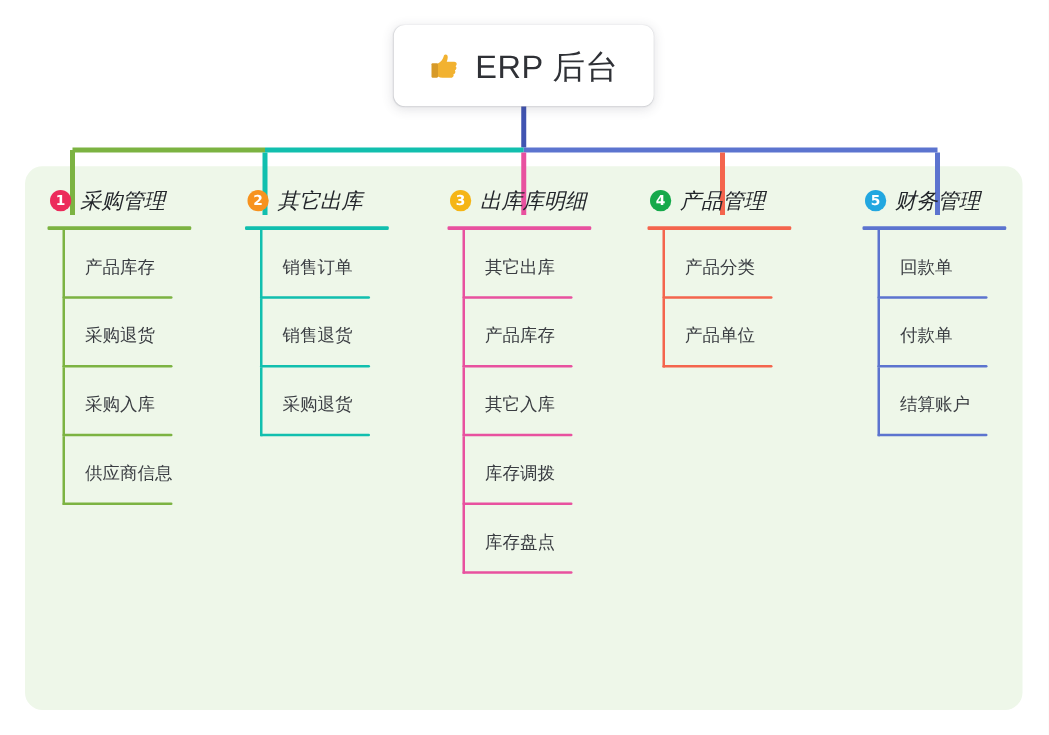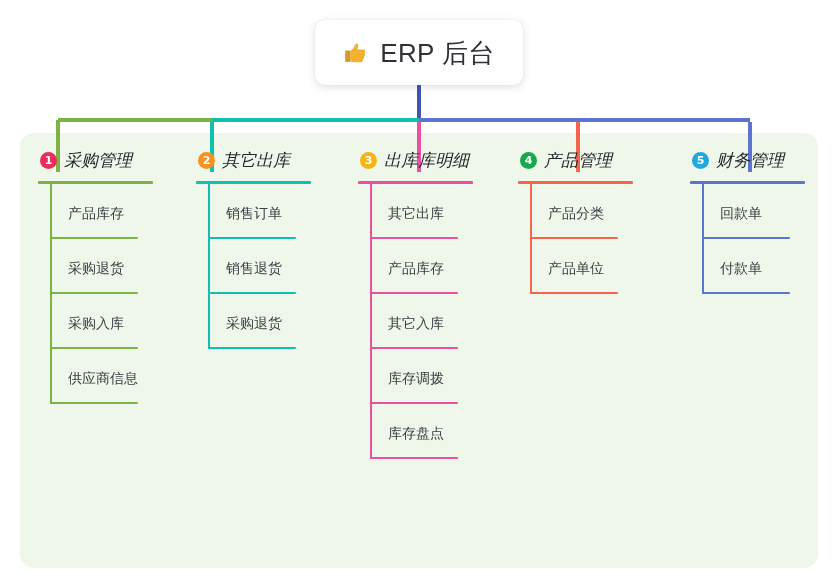--- a/index.html
+++ b/index.html
@@ -294,20 +294,25 @@
           <div class="item">
             <span class="item-spine" style="background: rgb(92, 116, 207);"></span>
             <span class="item-label">回款单</span>
             <span class="item-rule" style="background: rgb(92, 116, 207);"></span>
           </div>
           <div class="item">
             <span class="item-spine" style="background: rgb(92, 116, 207);"></span>
             <span class="item-label">付款单</span>
             <span class="item-rule" style="background: rgb(92, 116, 207);"></span>
           </div>
+          <div class="item">
+            <span class="item-spine" style="background: rgb(92, 116, 207);"></span>
+            <span class="item-label">结算账户</span>
+            <span class="item-rule" style="background: rgb(92, 116, 207);"></span>
+          </div>
         </div>
       </div>
     </div>
 
 <div class="root-card">
       <div class="root-inner">
         <svg class="thumb-icon" viewBox="0 0 32 32">
           <path d="M9 13.2 C11.6 12.1 13.9 9.4 14.6 6.6 C14.9 5.2 15.6 4.3 16.7 4.4 C18.0 4.5 18.8 5.6 18.7 7.3 C18.6 8.9 18.2 10.3 17.7 11.6 L25.0 11.6 C26.6 11.6 27.7 12.7 27.5 14.1 C27.4 14.9 27.0 15.5 26.4 15.9 C27.1 16.4 27.4 17.2 27.2 18.1 C27.0 19.0 26.4 19.6 25.7 19.9 C26.2 20.5 26.3 21.3 26.1 22.1 C25.8 23.0 25.1 23.6 24.3 23.8 C24.6 24.4 24.6 25.1 24.3 25.8 C23.9 26.7 23.0 27.3 21.9 27.3 L13.6 27.3 C11.9 27.3 10.4 26.9 9.0 26.1 Z" fill="#f2b230"></path>
           <path d="M3.6 13.0 L8.1 13.0 C8.7 13.0 9.1 13.4 9.1 14.0 L9.1 26.2 C9.1 26.8 8.7 27.2 8.1 27.2 L3.6 27.2 C3.1 27.2 2.7 26.8 2.7 26.2 L2.7 14.0 C2.7 13.4 3.1 13.0 3.6 13.0 Z" fill="#d79a28"></path>
         </svg>

